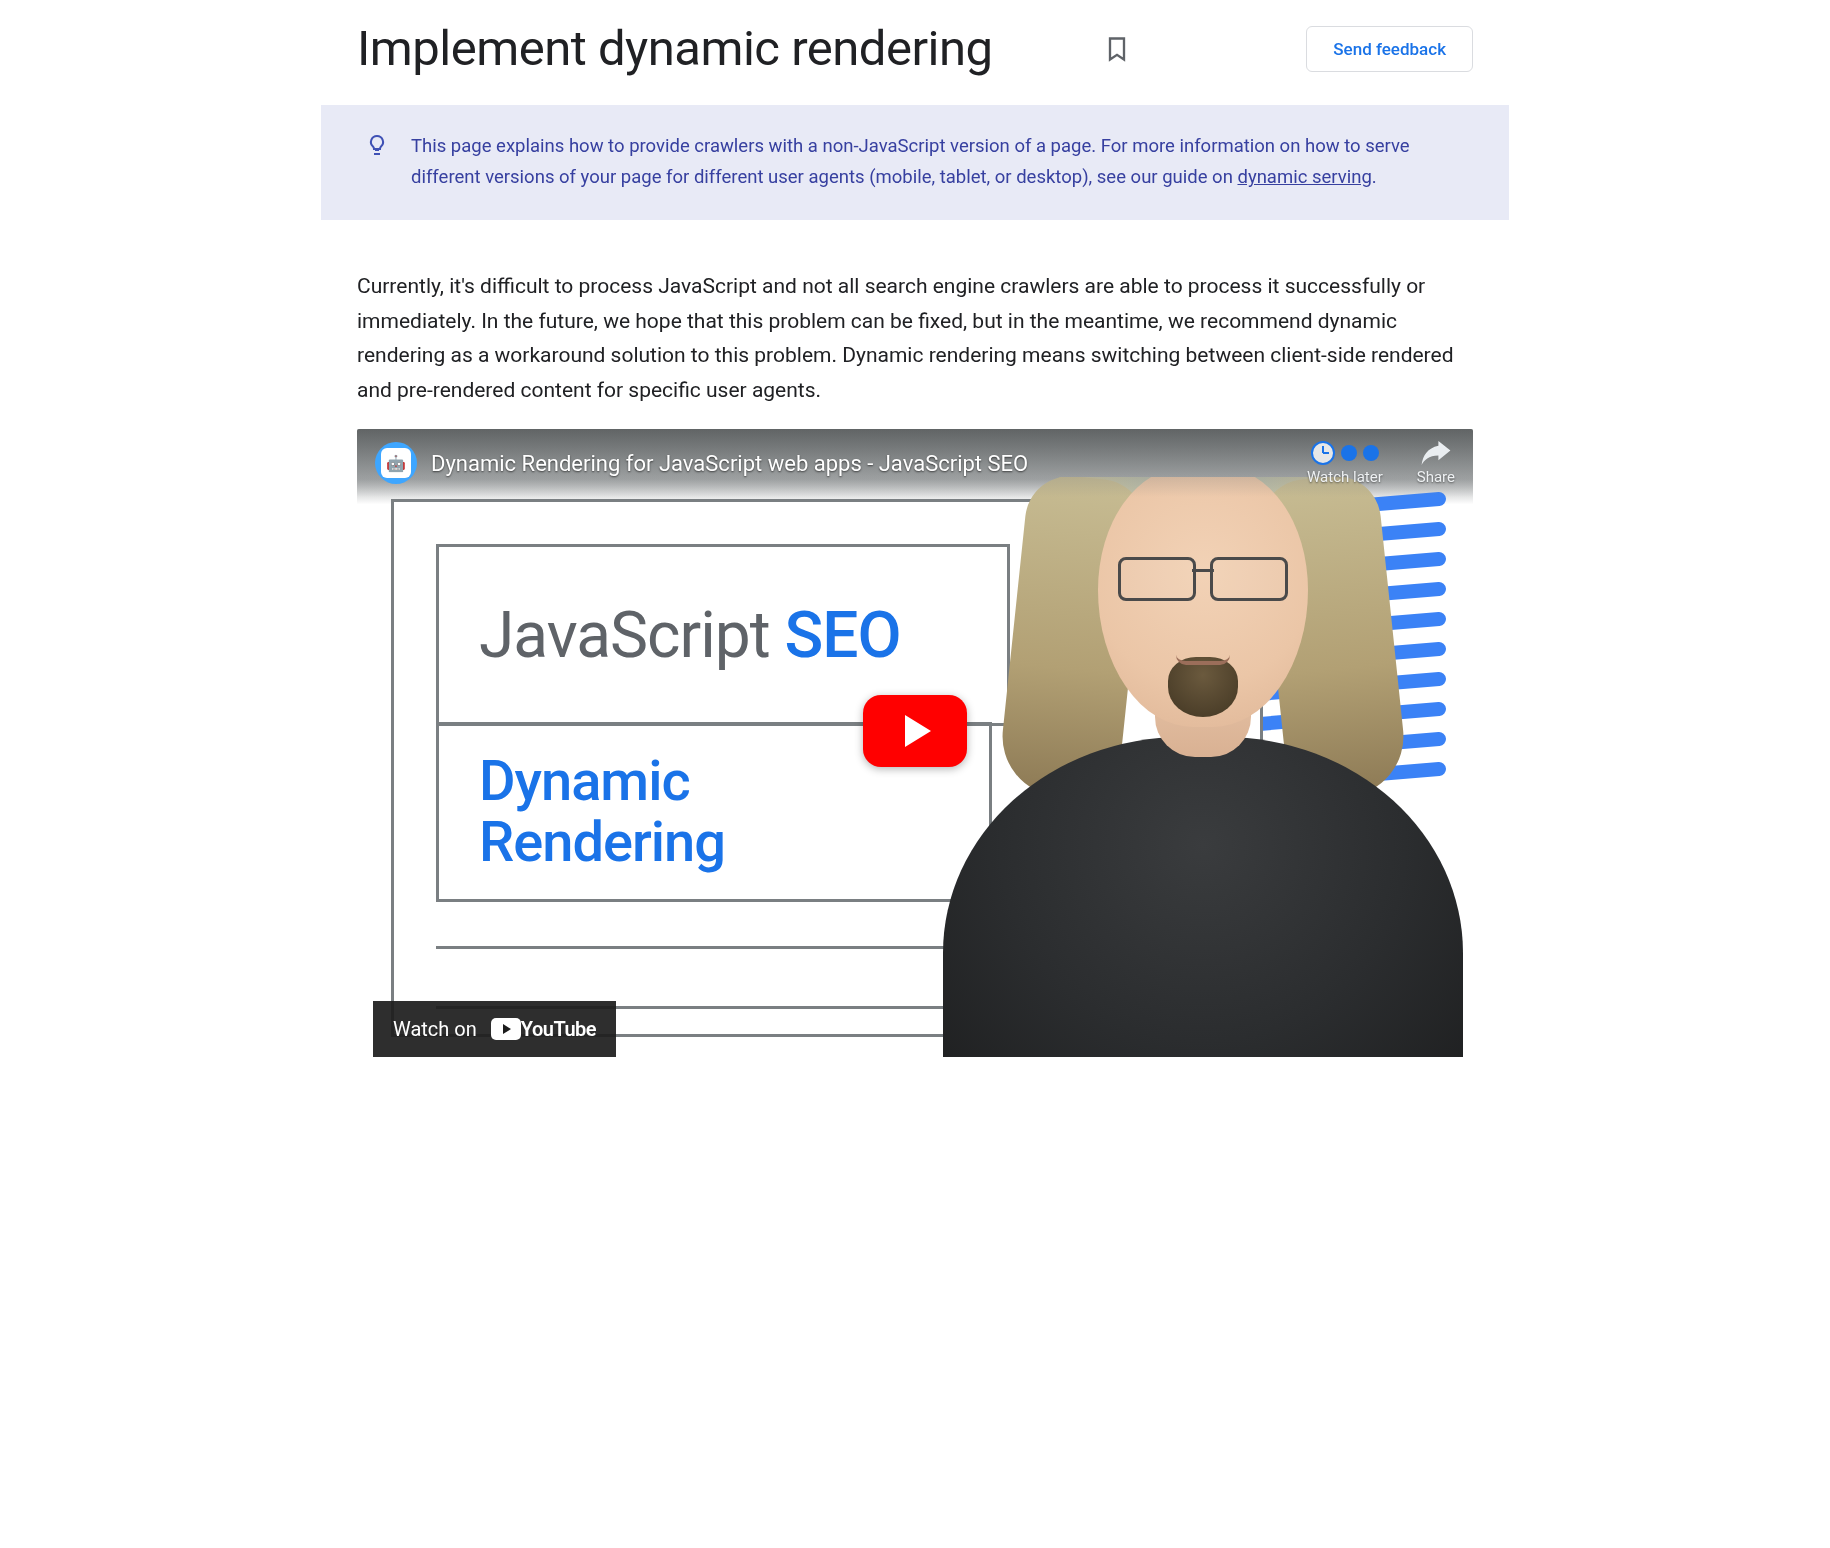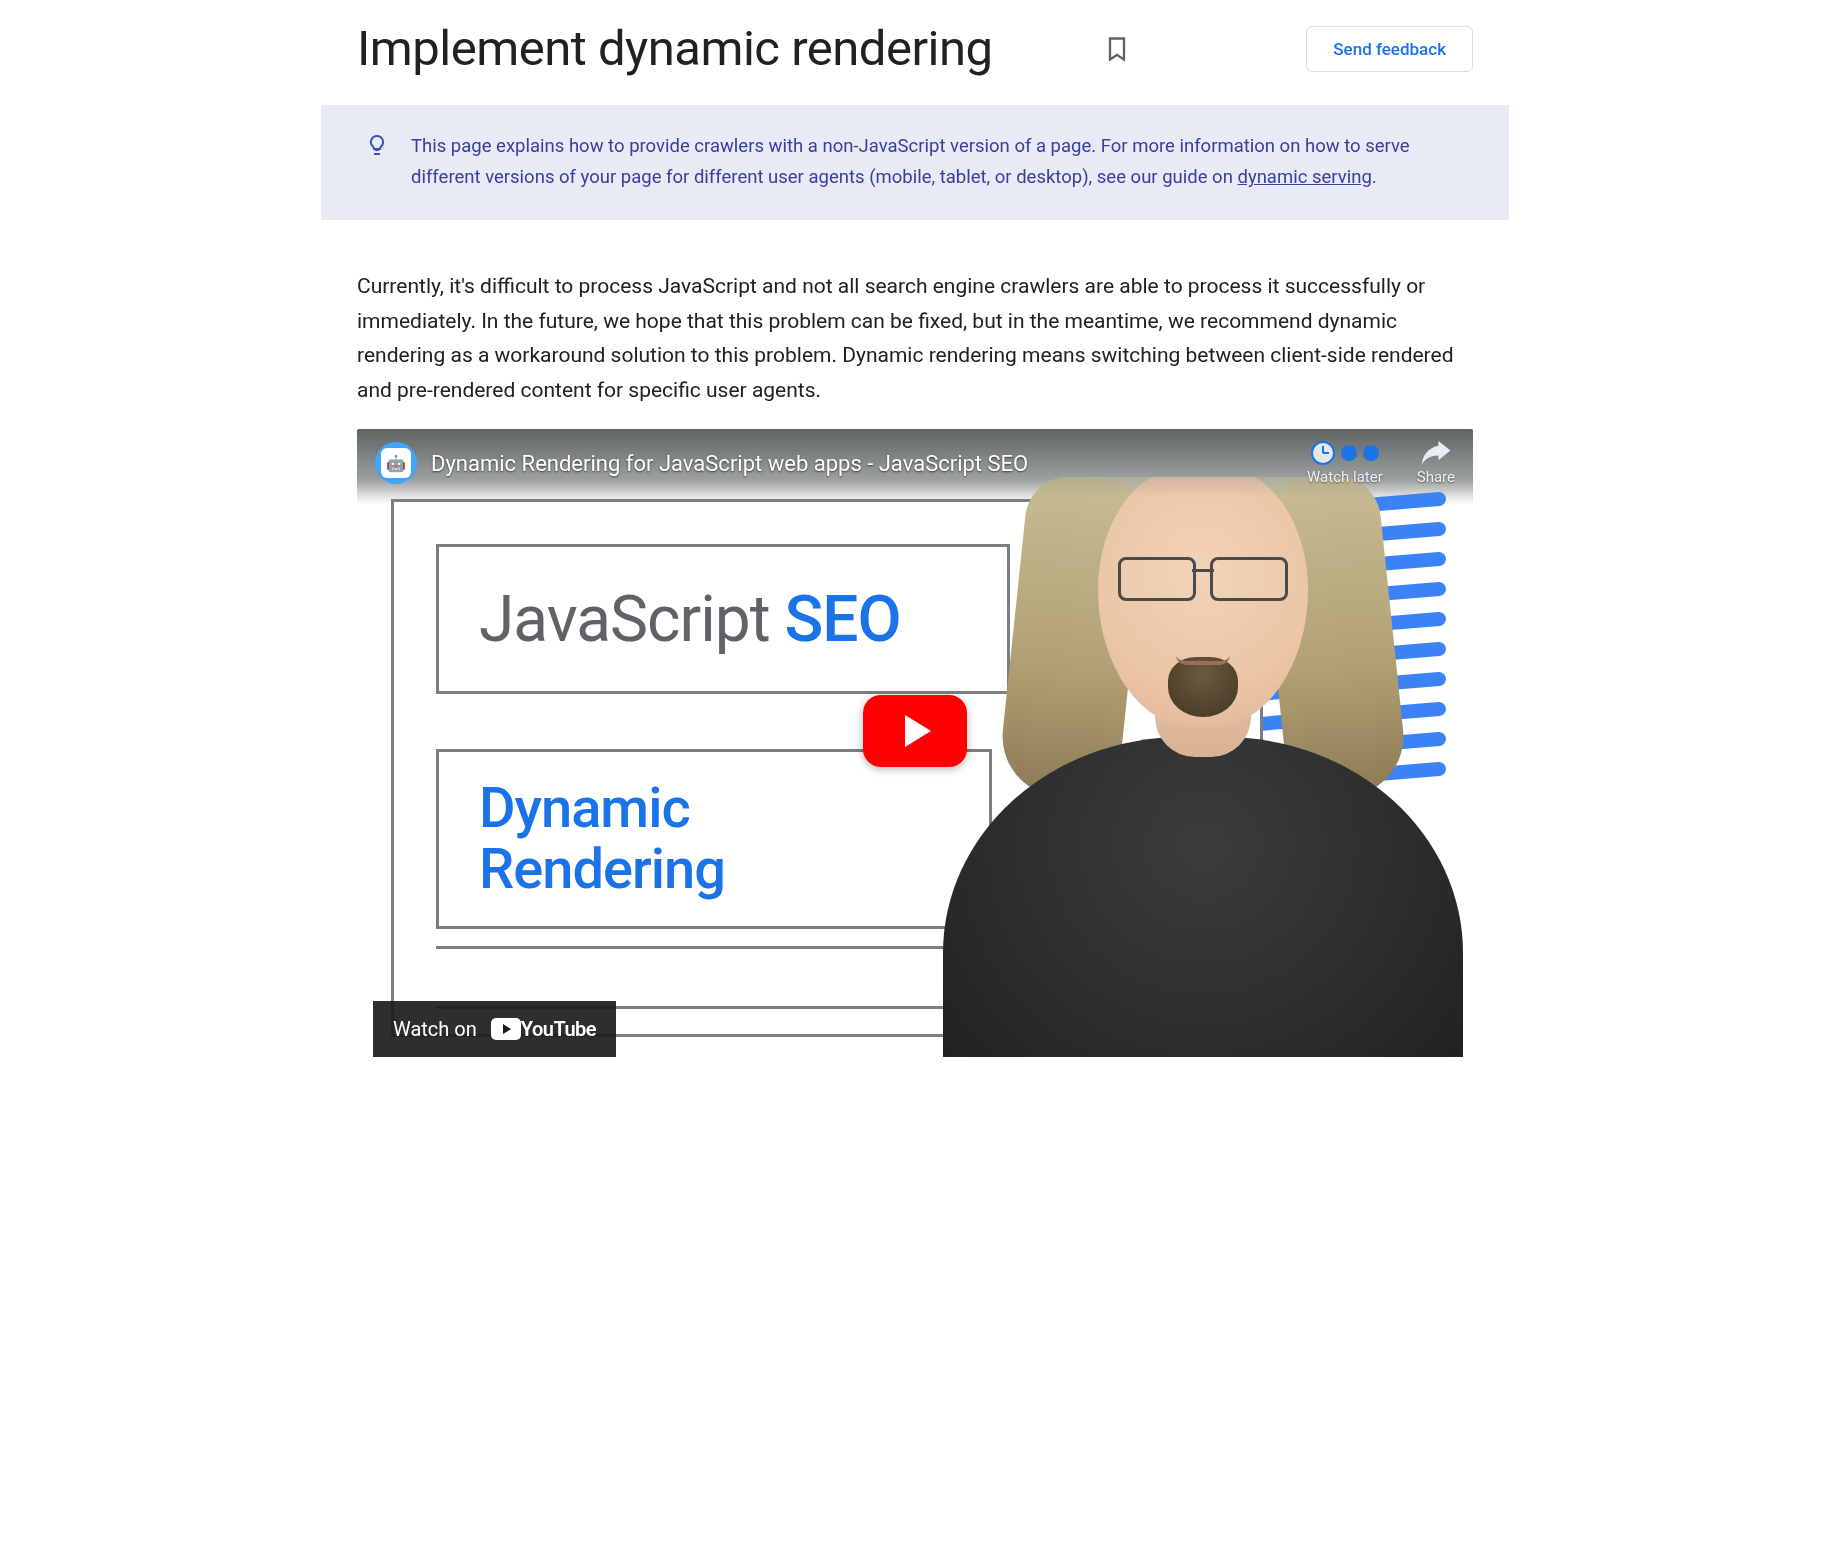--- a/index.html
+++ b/index.html
@@ -134,22 +134,22 @@
     position: absolute;
     left: 34px; right: 210px; top: 70px; bottom: 20px;
     border: 3px solid #7a7f82;
     background: #fff;
     z-index: 1;
   }
   .wb-box {
     position: absolute;
     border: 3px solid #7a7f82;
   }
-  .wb-box.one { left: 42px; top: 42px; right: 250px; height: 150px; display:flex; align-items:center; padding-left: 40px; gap: 6px;}
-  .wb-box.two { left: 42px; top: 220px; right: 268px; height: 180px; display:flex; flex-direction:column; justify-content:center; padding-left: 40px; margin-top: 27px;}
+  .wb-box.one { left: 42px; top: 42px; right: 250px; height: 182px; display:flex; align-items:center; padding-left: 40px; gap: 6px;}
+  .wb-box.two { left: 42px; top: 220px; right: 268px; height: 180px; display:flex; flex-direction:column; justify-content:center; padding-left: 40px;}
   .wb-line1 { font-size: 64px; color:#5f6368; font-weight:400; letter-spacing:-1px;}
   .wb-line1 .seo { color:#1a73e8; font-weight:500; }
   .wb-line2 { font-size: 56px; color:#1a73e8; font-weight:500; line-height:1.1; letter-spacing:-1px;}
   .wb-rule { position:absolute; left:42px; right:250px; height:3px; background:#7a7f82; }
   .wb-rule.r1 { top: 444px; }
   .wb-rule.r2 { top: 504px; }
 
   .scribble {
     position:absolute; top: 60px; right: 24px; width: 380px; height: 330px;
     z-index: 0;

